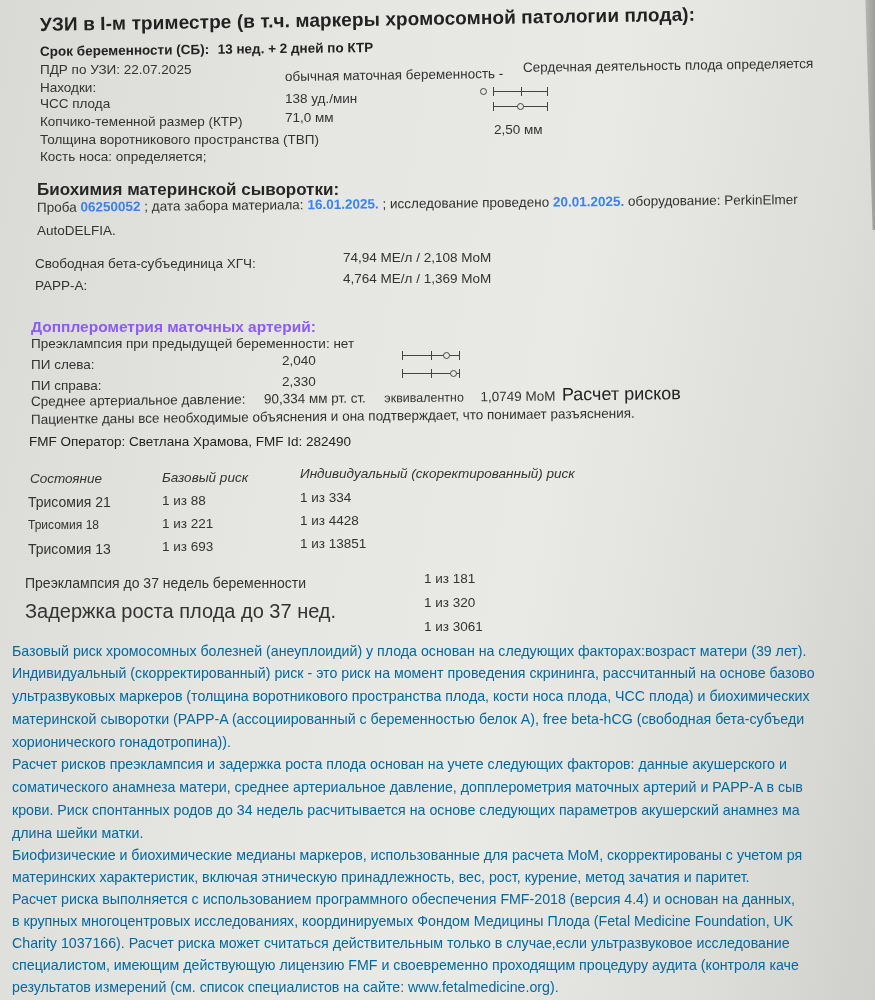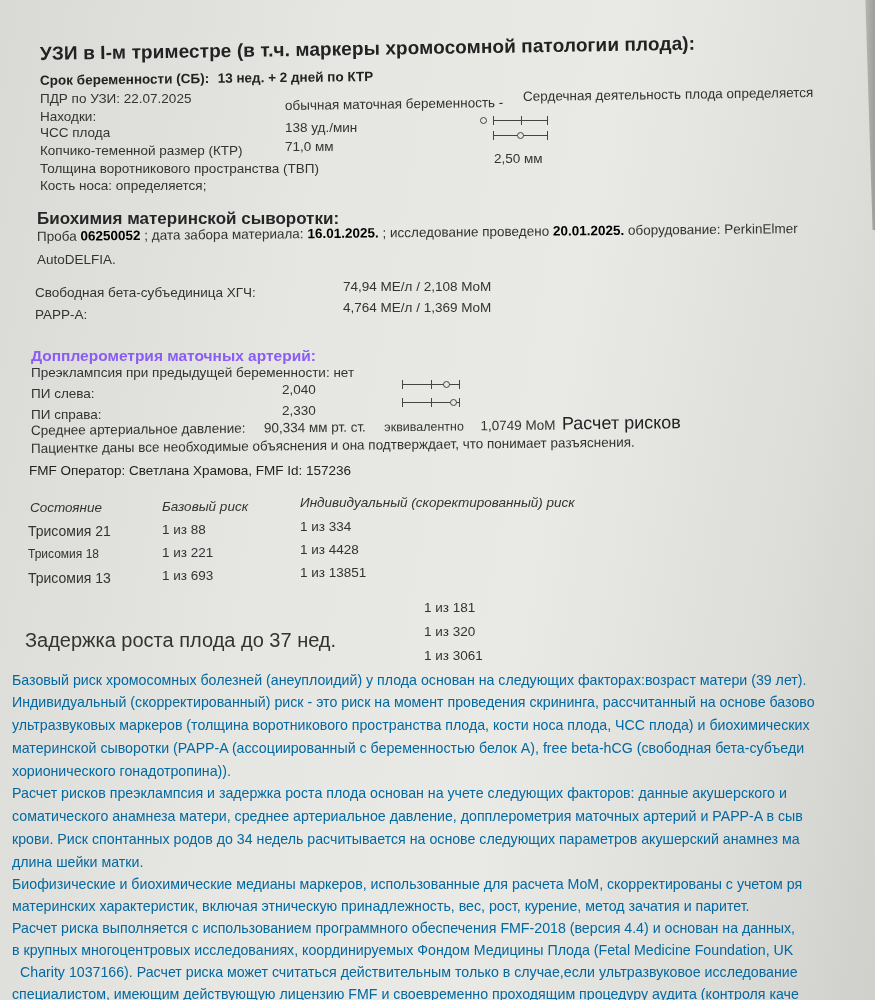--- a/index.html
+++ b/index.html
@@ -7,30 +7,30 @@
     width:875px; height:1000px; overflow:hidden; position:relative;
     background: linear-gradient(100deg, #d9d9d6 0%, #e6e6e3 35%, #e9e9e6 60%, #dcdcd9 85%, #cfcfcc 100%);
     font-family: "Liberation Sans", sans-serif;
     color:#2b2b2b;
   }
   .edge {
     position:absolute; top:0; right:0; width:16px; height:230px;
     background: linear-gradient(90deg, #c5c5c2, #9d9d9a);
     clip-path: polygon(40% 0, 100% 0, 100% 100%, 85% 100%);
   }
-  .page { position:absolute; left:0; top:0; width:875px; height:964px;margin-top:29px; }
+  .page { position:absolute; left:0; top:0; width:875px; height:964px; }
   .abs { position:absolute; white-space:nowrap; }
   .h1 { font-size:19px; font-weight:bold; color:#222; letter-spacing:0.1px; }
   .h2 { font-size:17px; font-weight:bold; color:#262626; }
   .t { font-size:13.5px; color:#333; }
   .tb { font-size:13.5px; color:#222; font-weight:bold; }
   .ital { font-style:italic; font-size:13.5px; color:#333; }
   .big { font-size:18px; color:#222; }
   .para { font-size:14.2px; color:#0369a1; }
-  b { color:#000000; }
+  b { color:#3b82f6; }
   .range { position:absolute; height:10px; }
   .range .bar { position:absolute; left:0; right:0; top:4px; height:1px; background:#444; }
   .range .capL, .range .capR, .range .tick {
     position:absolute; top:0; width:1px; height:9px; background:#444;
   }
   .range .capL { left:0; } .range .capR { right:0; }
   .range .dot {
     position:absolute; top:1px; width:5px; height:5px; border:1px solid #444; border-radius:50%;
     background:#e6e6e3;
   }
@@ -124,56 +124,57 @@
 
   <div class="abs" style="left:31px;top:390px;transform:rotate(-0.6deg);transform-origin:left;">
     <span class="t">Среднее артериальное давление:</span>
     <span class="t" style="margin-left:14px;">90,334  мм рт. ст.</span>
     <span class="t" style="margin-left:14px;font-size:12.5px;">эквивалентно</span>
     <span class="t" style="margin-left:12px;">1,0749 MoM</span>
     <span class="big" style="margin-left:2px;">Расчет рисков</span>
   </div>
 
   <div class="abs t" style="left:31px;top:412px;transform:rotate(-0.6deg);transform-origin:left;">Пациентке даны все необходимые объяснения и она подтверждает, что понимает разъяснения.</div>
-  <div class="abs tb" style="left:29px;top:434px;font-weight:normal;color:#222;">FMF Оператор: Светлана Храмова, FMF Id: 157236</div>
+  <div class="abs tb" style="left:29px;top:434px;font-weight:normal;color:#222;">FMF Оператор: Светлана Храмова, FMF Id: 282490</div>
 
   <div>
     <div class="abs ital" style="left:30px;top:471px;">Состояние</div>
     <div class="abs ital" style="left:162px;top:470px;">Базовый риск</div>
     <div class="abs ital" style="left:300px;top:466px;">Индивидуальный (скоректированный) риск</div>
 
     <div class="abs t" style="left:28px;top:494px;font-size:14px;">Трисомия 21</div>
     <div class="abs t" style="left:162px;top:493px;">1 из 88</div>
     <div class="abs t" style="left:300px;top:490px;">1 из 334</div>
 
     <div class="abs t" style="left:28px;top:518px;font-size:12px;">Трисомия 18</div>
     <div class="abs t" style="left:162px;top:516px;">1 из 221</div>
     <div class="abs t" style="left:300px;top:513px;">1 из 4428</div>
 
     <div class="abs t" style="left:28px;top:541px;font-size:14px;">Трисомия 13</div>
     <div class="abs t" style="left:162px;top:539px;">1 из 693</div>
     <div class="abs t" style="left:300px;top:536px;">1 из 13851</div>
   </div>
 
+  <div class="abs t" style="left:25px;top:575px;font-size:14px;">Преэклампсия до 37 недель беременности</div>
   <div class="abs t" style="left:424px;top:571px;">1 из 181</div>
   <div class="abs t" style="left:25px;top:600px;font-size:20px;">Задержка роста плода до 37 нед.</div>
   <div class="abs t" style="left:424px;top:595px;">1 из 320</div>
   <div class="abs t" style="left:424px;top:619px;">1 из 3061</div>
 
   <div>
     <div class="abs para" style="left:12px;top:643px;">Базовый риск хромосомных болезней (анеуплоидий) у плода основан на следующих факторах:возраст матери (39 лет).</div>
     <div class="abs para" style="left:12px;top:665px;">Индивидуальный (скорректированный) риск - это риск на момент проведения скрининга, рассчитанный на основе базово</div>
     <div class="abs para" style="left:12px;top:688px;">ультразвуковых маркеров (толщина воротникового пространства плода, кости носа плода, ЧСС плода) и биохимических</div>
     <div class="abs para" style="left:12px;top:711px;">материнской сыворотки (PAPP-A (ассоциированный с беременностью белок А), free beta-hCG (свободная бета-субъеди</div>
     <div class="abs para" style="left:12px;top:734px;text-align:right;">хорионического гонадотропина)).</div>
     <div class="abs para" style="left:12px;top:756px;">Расчет рисков преэклампсия и задержка роста плода основан на учете следующих факторов: данные акушерского и</div>
     <div class="abs para" style="left:12px;top:779px;">соматического анамнеза матери, среднее артериальное давление, допплерометрия маточных артерий и PAPP-A в сыв</div>
     <div class="abs para" style="left:12px;top:802px;">крови.  Риск спонтанных родов до 34 недель расчитывается на основе следующих параметров акушерский анамнез ма</div>
     <div class="abs para" style="left:12px;top:825px;">длина шейки матки.</div>
     <div class="abs para" style="left:12px;top:847px;">Биофизические и биохимические медианы маркеров, использованные для расчета MoM, скорректированы с учетом ря</div>
     <div class="abs para" style="left:12px;top:869px;">материнских характеристик, включая этническую принадлежность, вес, рост, курение, метод зачатия и паритет.</div>
     <div class="abs para" style="left:12px;top:891px;">Расчет риска выполняется с использованием программного обеспечения FMF-2018 (версия 4.4) и основан на данных,</div>
     <div class="abs para" style="left:12px;top:913px;">в крупных многоцентровых исследованиях, координируемых Фондом Медицины Плода (Fetal Medicine Foundation, UK</div>
-    <div class="abs para" style="left:20px;top:935px;">Charity 1037166). Расчет риска может считаться действительным только в случае,если ультразвуковое исследование</div>
+    <div class="abs para" style="left:12px;top:935px;">Charity 1037166). Расчет риска может считаться действительным только в случае,если ультразвуковое исследование</div>
     <div class="abs para" style="left:12px;top:957px;">специалистом, имеющим действующую лицензию FMF и своевременно проходящим процедуру аудита (контроля каче</div>
     <div class="abs para" style="left:12px;top:979px;">результатов измерений (см. список специалистов на сайте: www.fetalmedicine.org).</div>
   </div>
 </div>
 
 </body></html>

